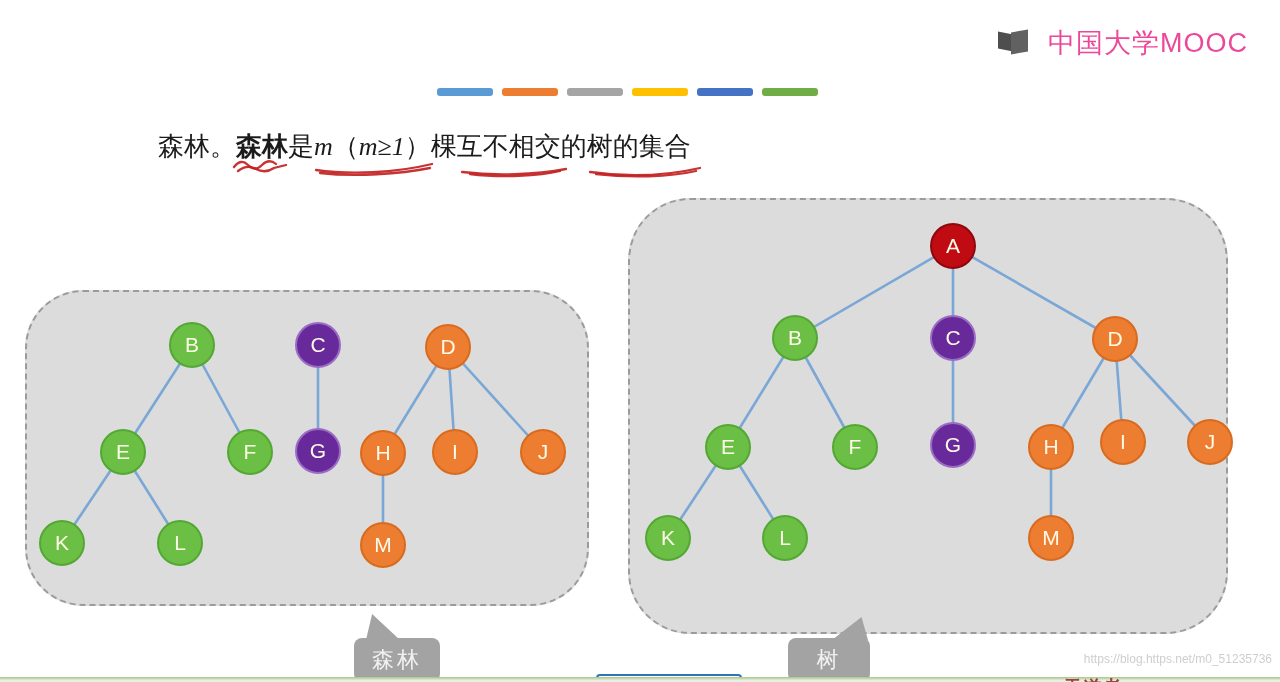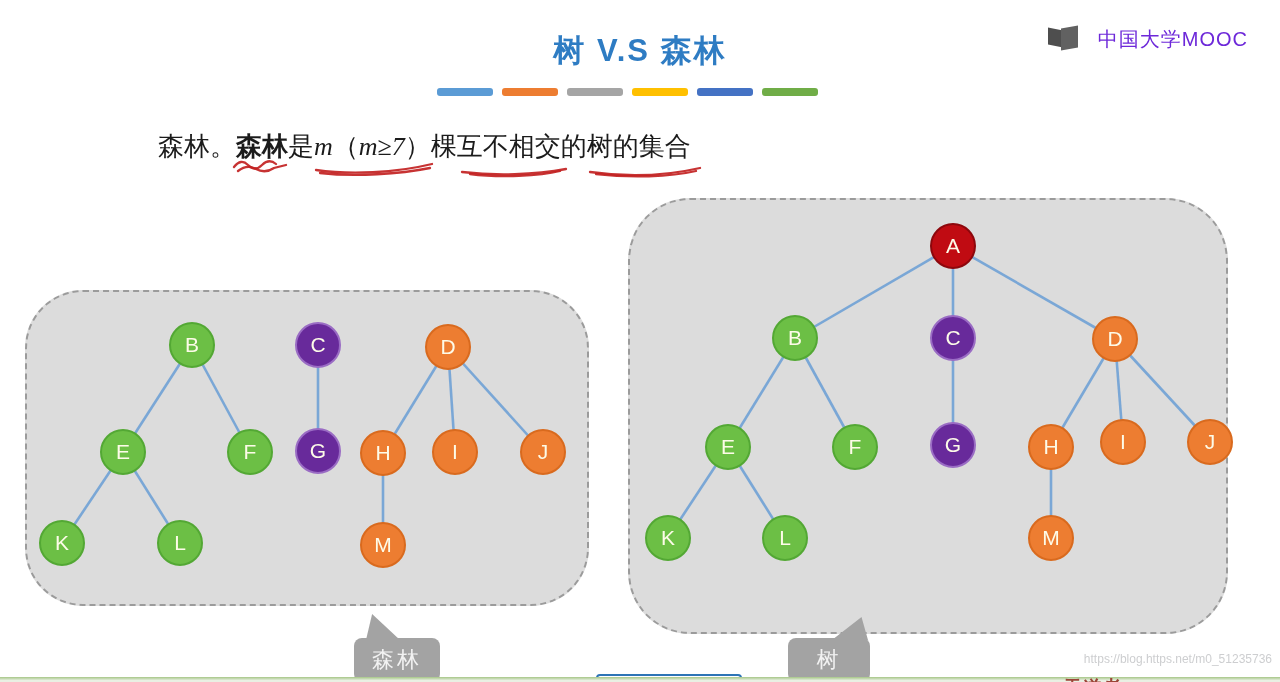--- a/index.html
+++ b/index.html
@@ -10,21 +10,21 @@
   .title{position:absolute;left:0;top:30px;width:100%;text-align:center;
          font-size:31px;font-weight:bold;color:#2e7cc3;letter-spacing:2px;}
   .bars{position:absolute;left:437px;top:88px;display:flex;gap:9px;}
   .bars .bar{width:56px;height:8px;border-radius:3px;}
 
   
   .logo{position:absolute;right:32px;top:25px;display:flex;align-items:center;}
   .logo-icon{position:relative;width:34px;height:28px;margin-right:6px;}
   .logo-icon .flag1{position:absolute;left:0;top:4px;width:15px;height:17px;background:#4e4e4e;transform:skewY(12deg);}
   .logo-icon .flag2{position:absolute;left:13px;top:2px;width:17px;height:22px;background:#616161;transform:skewY(-10deg);}
-  .logo-text{font-size:20px;color:#6d28d9;letter-spacing:1px;margin-left:10px;}
+  .logo-text{font-size:27px;color:#ec4899;letter-spacing:1px;margin-left:10px;}
 
   
   .definition{position:absolute;left:158px;top:129px;font-family:"Liberation Serif",serif;
               font-size:26px;color:#1b1b1b;white-space:nowrap;}
   .definition .term{font-weight:bold;}
   .definition .math{font-style:italic;}
 
   
   .dash-box{position:absolute;background:#dcdcdc;border:2px dashed #9b9b9b;z-index:1;}
   #forest-box{left:25px;top:290px;width:560px;height:312px;border-radius:58px;}
@@ -67,39 +67,38 @@
       background:linear-gradient(#a6c687,#e9f0e3 70%);z-index:7;}
   #watermark{position:absolute;right:8px;top:652px;font-size:12px;color:#cdced0;z-index:8;}
   #partner-partial{position:absolute;left:1063px;top:675px;width:215px;height:7px;overflow:hidden;
       font-size:19px;font-weight:bold;color:#9c4538;z-index:8;letter-spacing:1px;}
 </style>
 </head>
 <body>
 
 <div id="stage">
 
-  <div class="title">树 V.S 森林</div>
   <div class="bars">
       <div class="bar" style="background: rgb(91, 155, 213);"></div>
       <div class="bar" style="background: rgb(237, 125, 49);"></div>
       <div class="bar" style="background: rgb(165, 165, 165);"></div>
       <div class="bar" style="background: rgb(255, 192, 0);"></div>
       <div class="bar" style="background: rgb(68, 114, 196);"></div>
       <div class="bar" style="background: rgb(112, 173, 71);"></div>
     </div>
 
   <div class="logo">
     <div class="logo-icon">
       <div class="flag1"></div>
         <div class="flag2"></div>
     </div>
     <div class="logo-text">中国大学MOOC</div>
   </div>
 
-  <div class="definition"><span>森林。</span><span class="term">森林</span><span>是</span><span class="math">m</span><span>（</span><span class="math">m≥7</span><span>）</span><span>棵互不相交的树的集合</span></div>
+  <div class="definition"><span>森林。</span><span class="term">森林</span><span>是</span><span class="math">m</span><span>（</span><span class="math">m≥1</span><span>）</span><span>棵互不相交的树的集合</span></div>
 
   <div id="forest-box" class="dash-box"></div>
   <div id="tree-box" class="dash-box"></div>
 
   <svg id="edge-layer" class="overlay" width="1280" height="682">
       <line x1="192" y1="345" x2="123" y2="452"></line>
       <line x1="192" y1="345" x2="250" y2="452"></line>
       <line x1="123" y1="452" x2="62" y2="543"></line>
       <line x1="123" y1="452" x2="180" y2="543"></line>
       <line x1="318" y1="345" x2="318" y2="451"></line>

